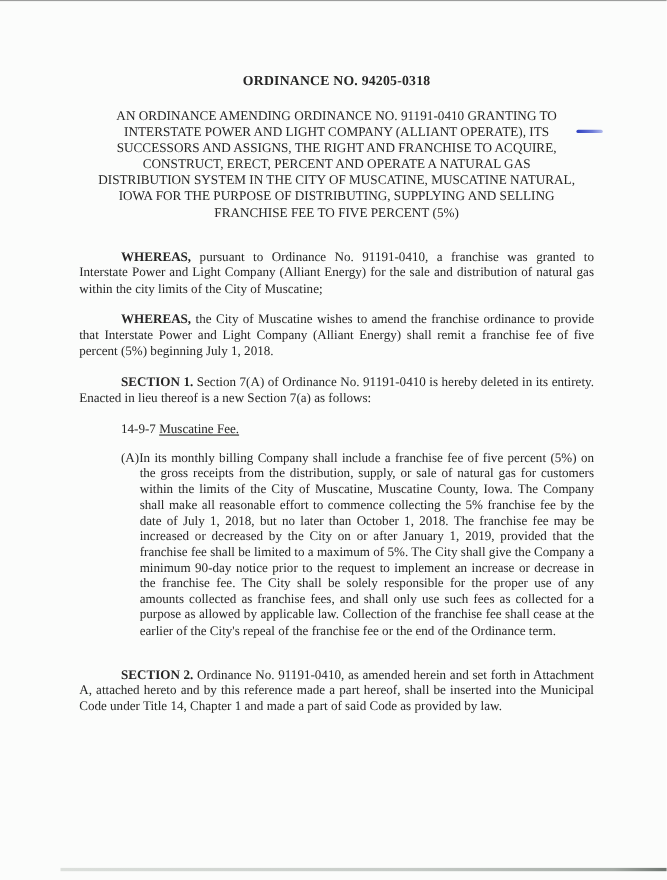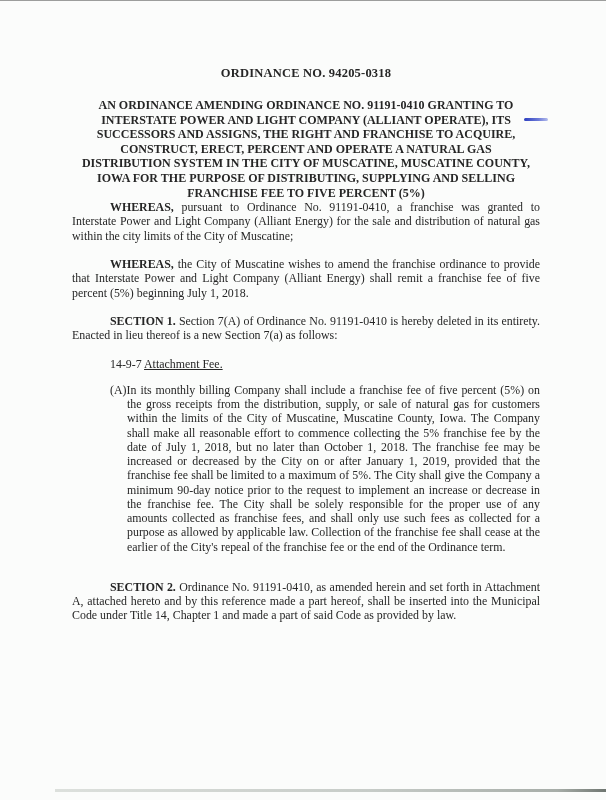--- a/index.html
+++ b/index.html
@@ -54,23 +54,24 @@
   .doc-title {
     text-align: center;
     font-weight: bold;
     font-size: 12.5px;
     line-height: 15px;
     margin-bottom: 17px;
     letter-spacing: 0.2px;
   }
   .doc-heading {
     text-align: center;
-    font-weight: bold;
+    font-weight: normal;
     font-size: 12px;
     line-height: 14.6px;
+    margin-bottom: 26px;
   }
   .doc-heading .hline { white-space: nowrap; }
   p.body-par {
     font-size: 11.9px;
     line-height: 14.3px;
     text-align: justify;
     margin: 0 0 14px 0;
     text-indent: 38px;
   }
   .lead { font-weight: bold; }
@@ -101,40 +102,40 @@
 
   <div class="content">
 
     <div class="doc-title">ORDINANCE NO. 94205-0318</div>
 
     <div class="doc-heading">
       <div class="hline">AN ORDINANCE AMENDING ORDINANCE NO. 91191-0410 GRANTING TO</div>
       <div class="hline">INTERSTATE POWER AND LIGHT COMPANY (ALLIANT OPERATE), ITS</div>
       <div class="hline">SUCCESSORS AND ASSIGNS, THE RIGHT AND FRANCHISE TO ACQUIRE,</div>
       <div class="hline">CONSTRUCT, ERECT, PERCENT AND OPERATE A NATURAL GAS</div>
-      <div class="hline">DISTRIBUTION SYSTEM IN THE CITY OF MUSCATINE, MUSCATINE COUNTY,</div>
+      <div class="hline">DISTRIBUTION SYSTEM IN THE CITY OF MUSCATINE, MUSCATINE NATURAL,</div>
       <div class="hline">IOWA FOR THE PURPOSE OF DISTRIBUTING, SUPPLYING AND SELLING</div>
       <div class="hline">FRANCHISE FEE TO FIVE PERCENT (5%)</div>
     </div>
 
     <p class="body-par">
       <span class="lead">WHEREAS,</span><span> pursuant to Ordinance No. 91191-0410, a franchise was granted to Interstate Power and Light Company (Alliant Energy) for the sale and distribution of natural gas within the city limits of the City of Muscatine;</span>
     </p>
 
     <p class="body-par">
       <span class="lead">WHEREAS,</span><span> the City of Muscatine wishes to amend the franchise ordinance to provide that Interstate Power and Light Company (Alliant Energy) shall remit a franchise fee of five percent (5%) beginning July 1, 2018.</span>
     </p>
 
 
     <p class="body-par">
       <span class="lead">SECTION 1.</span><span> Section 7(A) of Ordinance No. 91191-0410 is hereby deleted in its entirety. Enacted in lieu thereof is a new Section 7(a) as follows:</span>
     </p>
 
     <div class="subsection">
-      <span>14-9-7 </span><span class="underlined">Attachment Fee.</span>
+      <span>14-9-7 </span><span class="underlined">Muscatine Fee.</span>
     </div>
 
     <div class="item-a">
       <span>(A)</span><span>In its monthly billing Company shall include a franchise fee of five percent (5%) on the gross receipts from the distribution, supply, or sale of natural gas for customers within the limits of the City of Muscatine, Muscatine County, Iowa.  The Company shall make all reasonable effort to commence collecting the 5% franchise fee by the date of July 1, 2018, but no later than October 1, 2018.  The franchise fee may be increased or decreased by the City on or after January 1, 2019, provided that the franchise fee shall be limited to a maximum of 5%.  The City shall give the Company a minimum 90-day notice prior to the request to implement an increase or decrease in the franchise fee.  The City shall be solely responsible for the proper use of any amounts collected as franchise fees, and shall only use such fees as collected for a purpose as allowed by applicable law.  Collection of the franchise fee shall cease at the earlier of the City's repeal of the franchise fee or the end of the Ordinance term.</span>
     </div>
 
     <p class="body-par last-par">
       <span class="lead">SECTION 2.</span><span> Ordinance No. 91191-0410, as amended herein and set forth in Attachment A, attached hereto and by this reference made a part hereof, shall be inserted into the Municipal Code under Title 14, Chapter 1 and made a part of said Code as provided by law.</span>
     </p>
 

